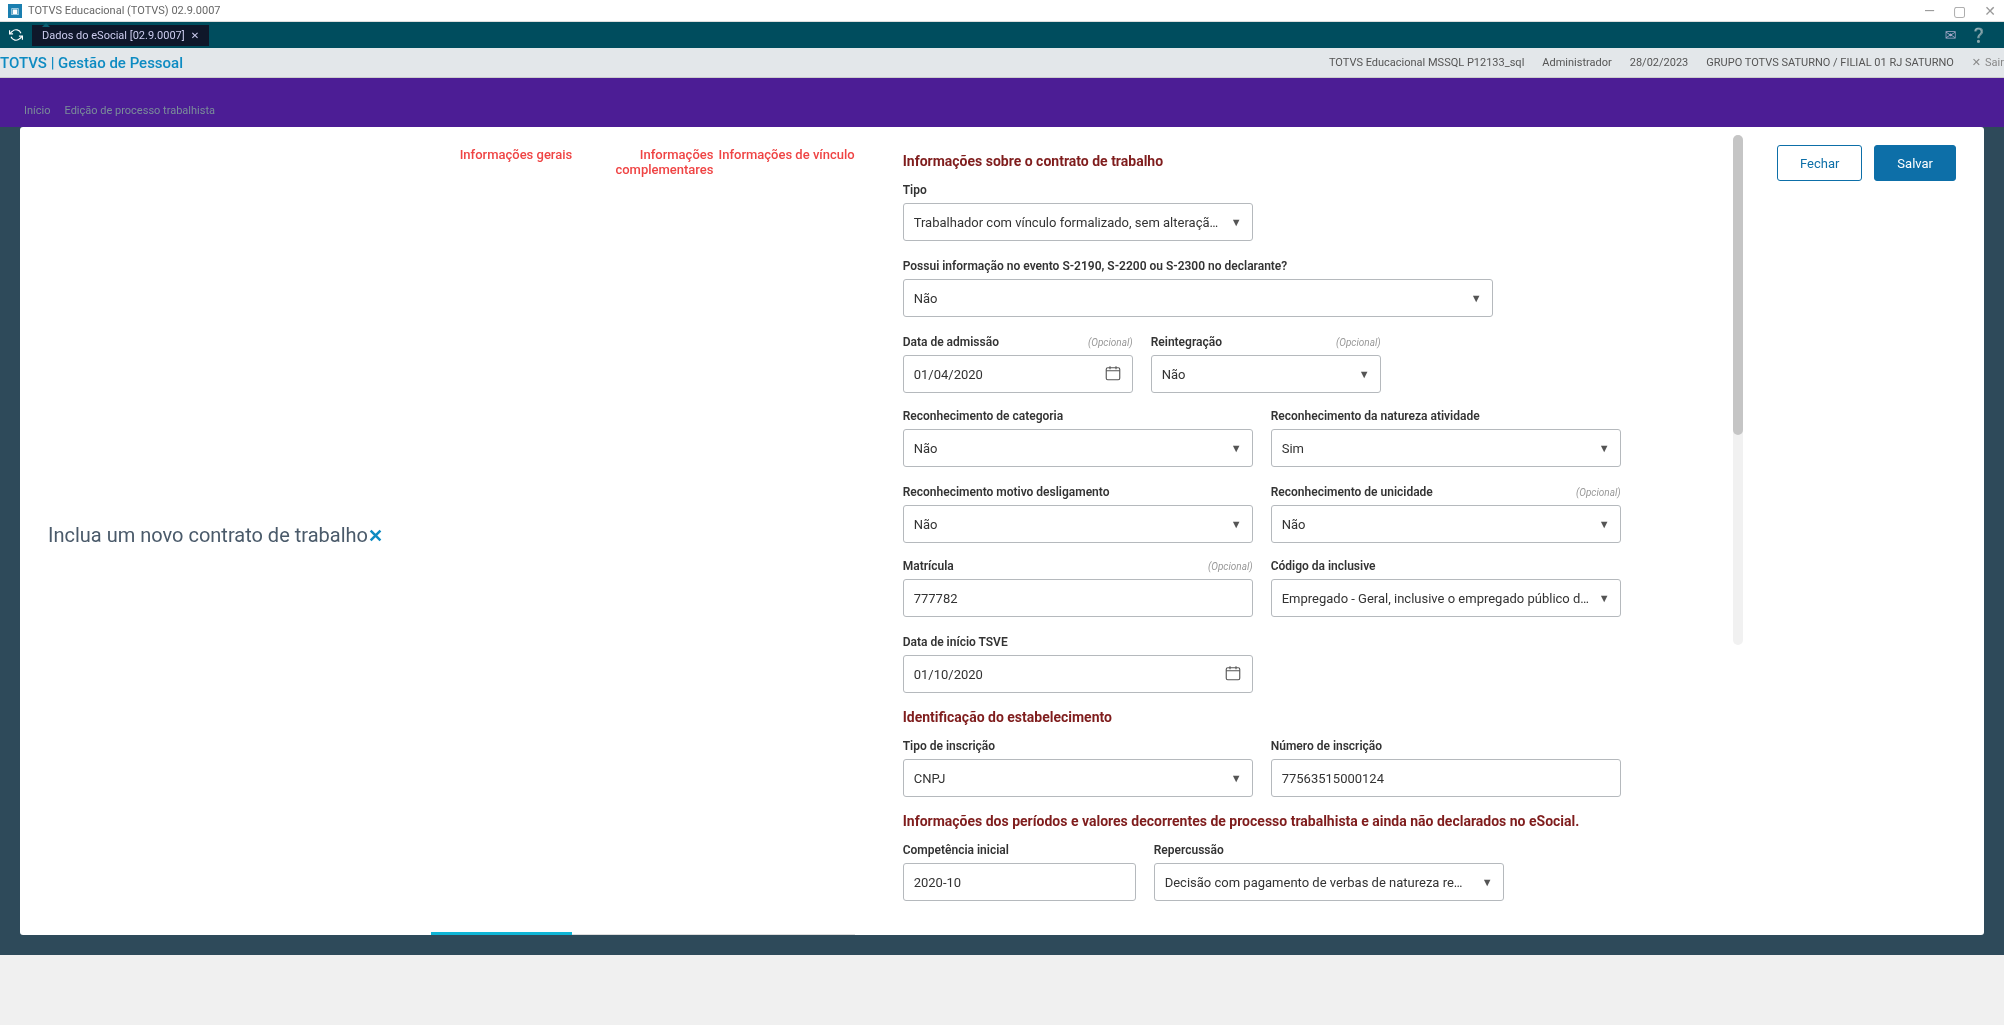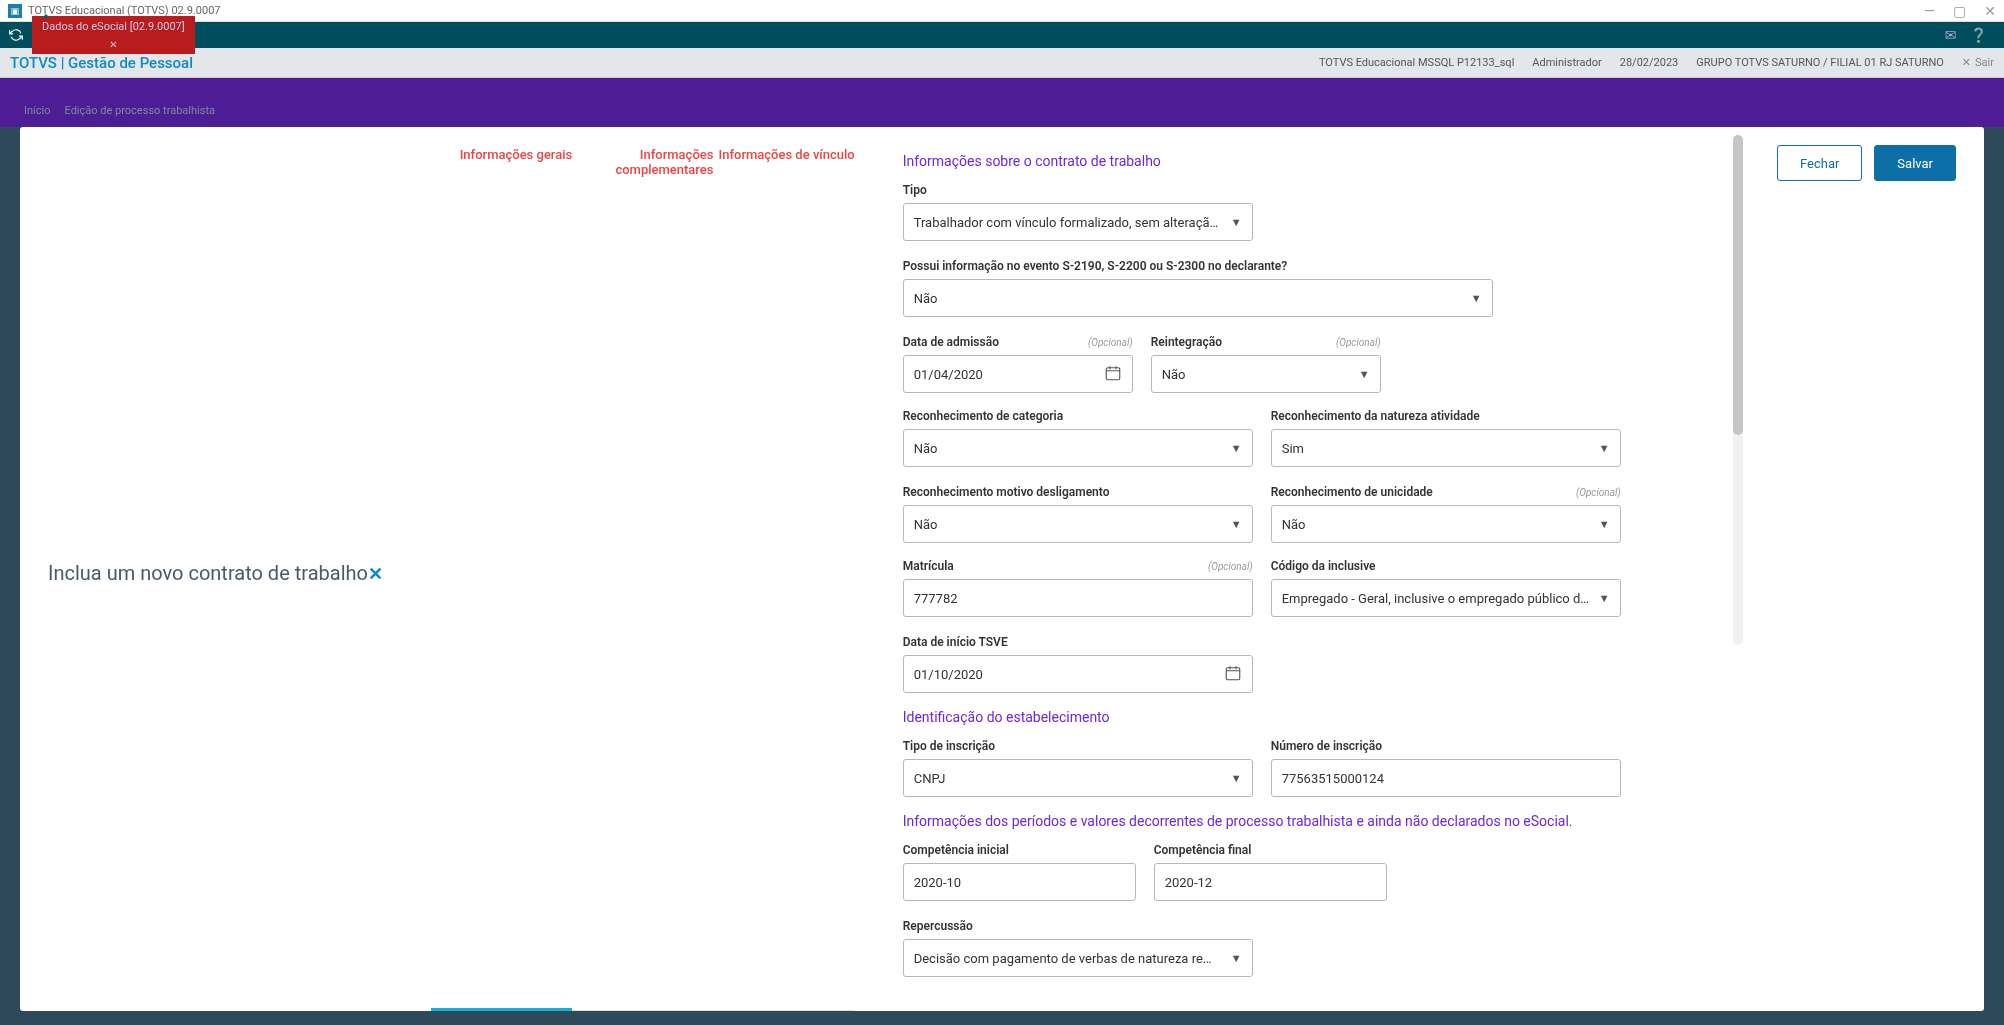--- a/index.html
+++ b/index.html
@@ -4,26 +4,26 @@
 <style>
   * { box-sizing: border-box; margin: 0; padding: 0; font-family: -apple-system, BlinkMacSystemFont, "Segoe UI", Roboto, Arial, sans-serif; }
   body { background: #f0f0f0; font-size: 13px; color: #333; }
   
   .titlebar { background: #fff; height: 22px; display: flex; align-items: center; padding: 0 8px; border-bottom: 1px solid #ddd; font-size: 11px; color: #666; }
   .titlebar-icon { width: 14px; height: 14px; background: #1a7fb0; margin-right: 6px; display: inline-flex; align-items: center; justify-content: center; color: #fff; font-size: 9px; }
   .titlebar-controls { margin-left: auto; display: flex; gap: 18px; color: #999; font-size: 14px; }
   
   .tabbar { background: #004d5e; height: 26px; display: flex; align-items: center; padding: 0 6px; }
   .tabbar-reload { width: 20px; height: 20px; color: #fff; display: flex; align-items: center; justify-content: center; }
-  .tabbar-tab { background: #b91c1c; color: #cce; padding: 4px 10px; margin-left: 6px; font-size: 11px; display: flex; align-items: center; gap: 6px; position: relative; flex-direction: column; }
+  .tabbar-tab { background: #0f172a; color: #cce; padding: 4px 10px; margin-left: 6px; font-size: 11px; display: flex; align-items: center; gap: 6px; position: relative; }
   .tabbar-tab::before { content: ''; position: absolute; top: -6px; left: 10px; border: 4px solid transparent; border-bottom-color: #0a6073; }
   .tabbar-close { font-size: 10px; cursor: pointer; }
   .tabbar-right { margin-left: auto; display: flex; gap: 14px; color: #aac; font-size: 14px; padding-right: 10px; }
   
-  .brandbar { background: #e3e7ea; height: 30px; display: flex; align-items: center; padding: 0 10px; border-bottom: 1px solid #ccc; font-size: 13px; }
+  .brandbar { background: #e3e7ea; height: 30px; display: flex; align-items: center; padding: 0 0; border-bottom: 1px solid #ccc; font-size: 13px; }
   .brandbar-title { color: #0d8bc2; font-weight: 500; font-size: 15px; }
   .brandbar-right { margin-left: auto; display: flex; align-items: center; gap: 18px; color: #555; font-size: 11px; }
   .brandbar-exit { color: #888; display: flex; align-items: center; gap: 4px; }
   
   .breadcrumb-wrap { background: #4c1d95; padding: 20px 20px 0 20px; }
   .breadcrumb { color: #7a8d99; font-size: 11px; padding: 6px 4px 10px 4px; display: flex; gap: 14px; }
   
   .content-outer { background: #2e4a5a; padding: 0 20px 20px 20px; }
   .content-card { background: #fff; border-radius: 3px; padding: 0; min-height: 660px; display: flex; }
   
@@ -32,21 +32,21 @@
   .card-close { margin-left: auto; color: #0d8bc2; font-size: 18px; font-weight: bold; cursor: pointer; }
   
   .tabs-row { display: flex; border-bottom: 1px solid #ddd; margin: 8px 20px 0 20px; }
   .tab-item { flex: 1; text-align: right; padding: 12px 0; color: #ef4444; font-size: 13px; font-weight: 500; cursor: pointer; position: relative; }
   .tab-item.active::after { content: ''; position: absolute; left: 0; right: 0; bottom: -1px; height: 3px; background: #0fb5d6; }
   
   .form-area { padding: 18px 28px; flex: 1; overflow-y: auto; position: relative; }
   .form-scrollbar { position: absolute; right: 6px; top: 8px; width: 10px; height: 510px; background: #f1f1f1; border-radius: 5px; }
   .form-scrollbar-thumb { width: 100%; height: 300px; background: #c5c5c5; border-radius: 5px; }
   
-  .section-title { color: #6d28d9; font-size: 14px; margin: 8px 0 14px 0; font-weight: 400; }
+  .section-title { color: #7f1d1d; font-size: 14px; margin: 8px 0 14px 0; font-weight: 700; }
   
   .row { display: flex; gap: 18px; margin-bottom: 16px; flex-wrap: wrap; }
   .field { display: flex; flex-direction: column; gap: 6px; }
   .field-label-row { display: flex; justify-content: space-between; align-items: baseline; }
   .field-label { font-size: 12px; color: #333; font-weight: 600; }
   .field-optional { font-size: 10px; color: #999; font-style: italic; }
   
   .w-xs { width: 233px; }
   .w-sm { width: 350px; }
   .w-md { width: 230px; }
@@ -285,28 +285,20 @@
 
       <div class="row">
         <div class="field w-xs">
           <div class="field-label-row">
               <span class="field-label">Competência inicial</span>
             </div>
           <div class="input">
             <span>2020-10</span>
           </div>
         </div>
-        <div class="field w-xs">
-          <div class="field-label-row">
-              <span class="field-label">Competência final</span>
-            </div>
-          <div class="input">
-            <span>2020-12</span>
-          </div>
-        </div>
         <div class="field w-sm">
           <div class="field-label-row">
               <span class="field-label">Repercussão</span>
             </div>
           <div class="select">
             <span class="select-text">Decisão com pagamento de verbas de natureza remunera</span>
             <span class="chev">▼</span>
           </div>
         </div>
       </div>

